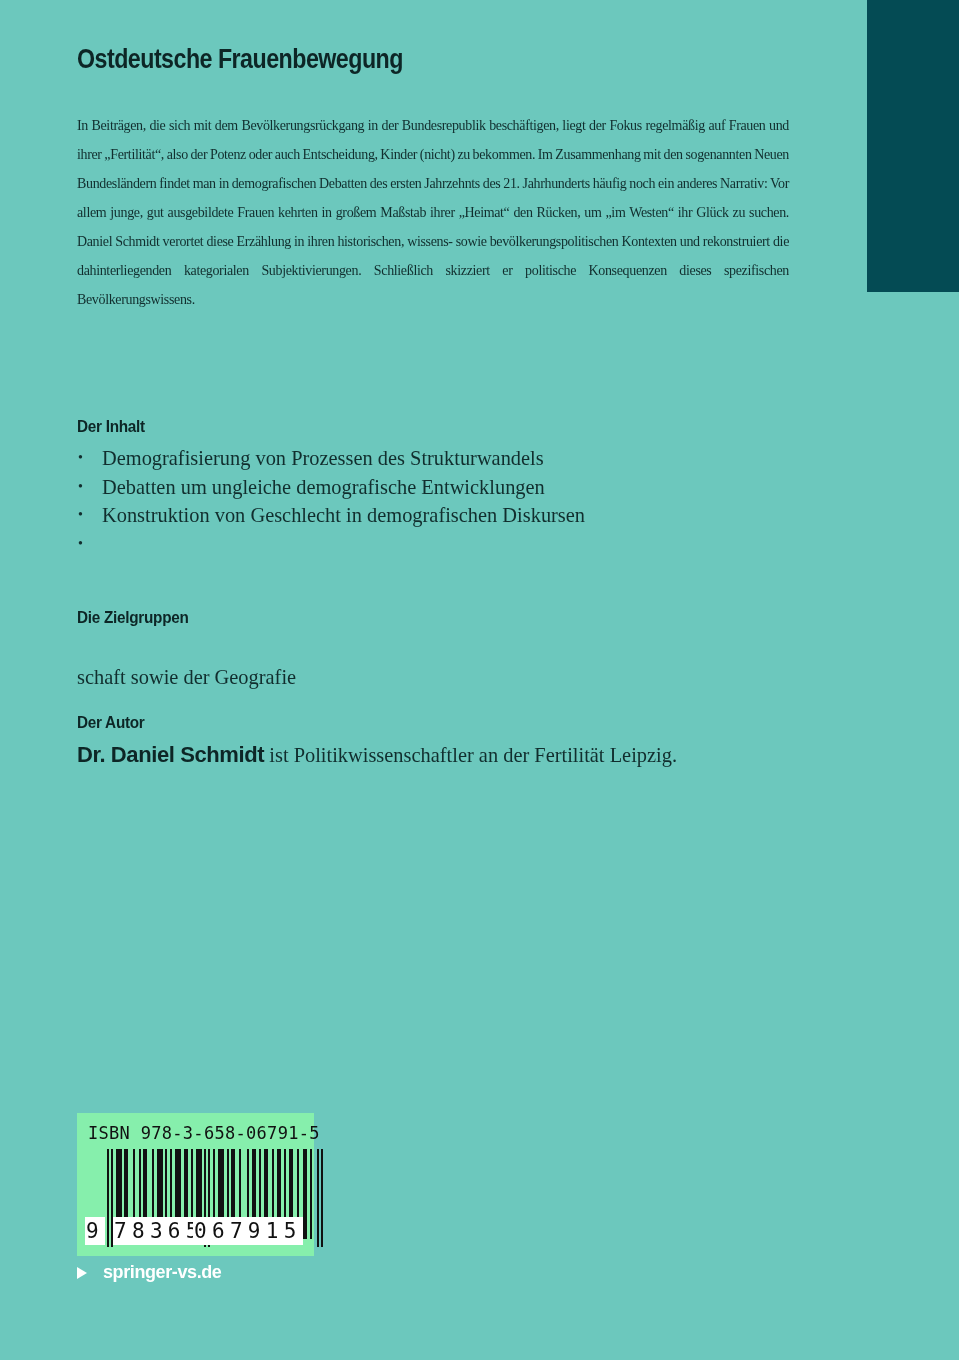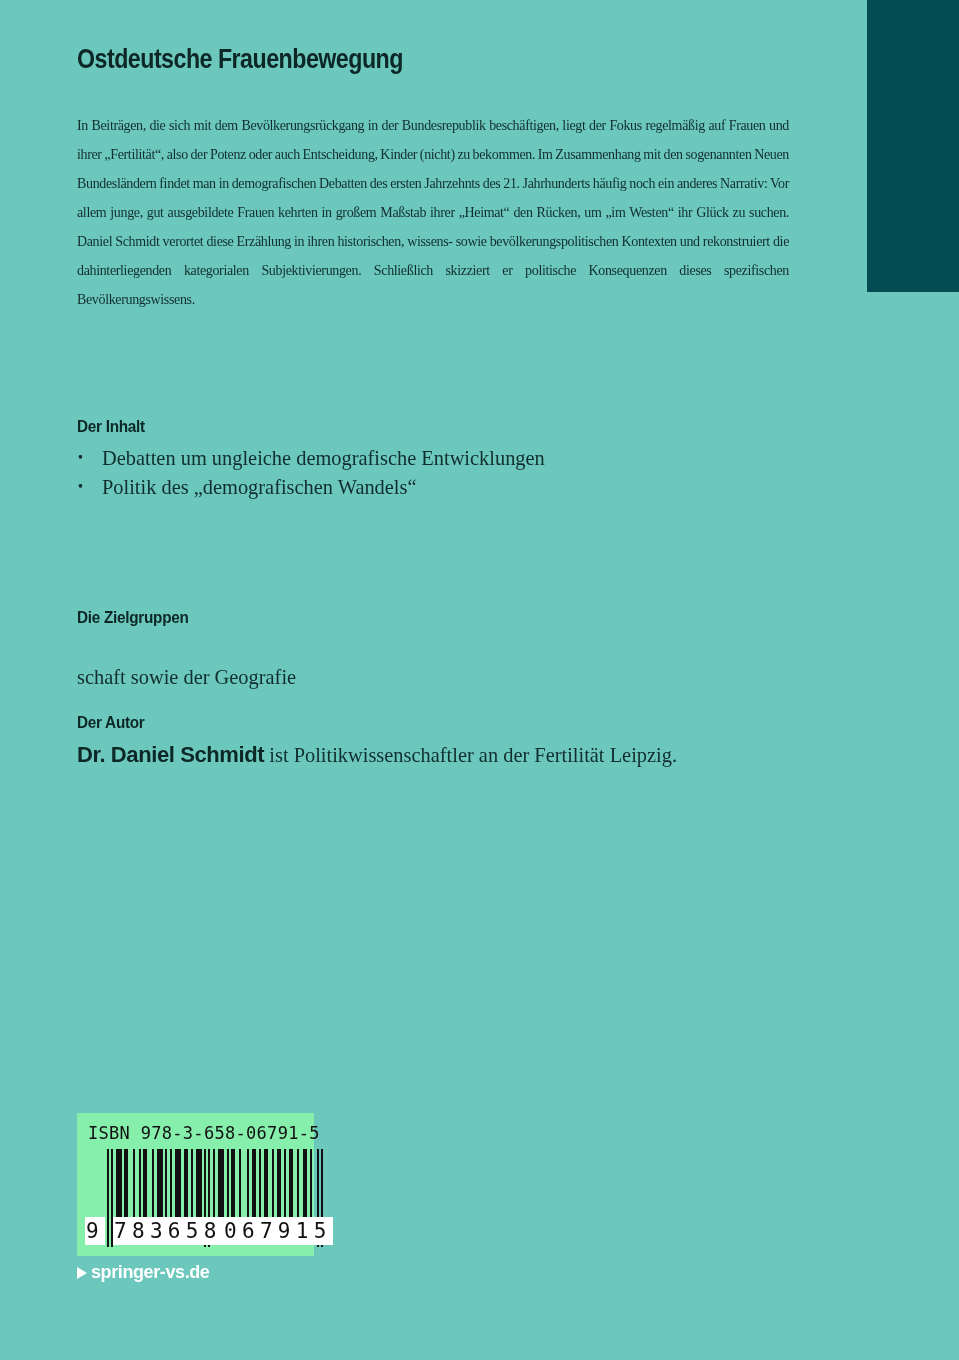--- a/index.html
+++ b/index.html
@@ -156,21 +156,21 @@
       padding: 0 1px;
       line-height: 28px;
       letter-spacing: 5.3px;
     }
     .publisher-link {
       position: absolute;
       left: 77px;
       top: 1262px;
       display: flex;
       align-items: center;
-      gap: 4px;
+      gap: 16px;
       text-decoration: none;
       color: #ffffff;
       font-family: "Liberation Sans", sans-serif;
       font-weight: bold;
       font-size: 18px;
       letter-spacing: -0.4px;
     }
     .play-icon {
       width: 0;
       height: 0;
@@ -186,24 +186,24 @@
 
 <div class="corner-block"></div>
 
 <div class="content">
   <h1 class="title">Ostdeutsche Frauenbewegung</h1>
 
   <p class="intro">In Beiträgen, die sich mit dem Bevölkerungsrückgang in der Bundesrepublik beschäftigen, liegt der Fokus regelmäßig auf Frauen und ihrer „Fertilität“, also der Potenz oder auch Entscheidung, Kinder (nicht) zu bekommen. Im Zusammenhang mit den sogenannten Neuen Bundesländern findet man in demografischen Debatten des ersten Jahrzehnts des 21. Jahrhunderts häufig noch ein anderes Narrativ: Vor allem junge, gut ausgebildete Frauen kehrten in großem Maßstab ihrer „Heimat“ den Rücken, um „im Westen“ ihr Glück zu suchen. Daniel Schmidt verortet diese Erzählung in ihren historischen, wissens- sowie bevölkerungspolitischen Kontexten und rekonstruiert die dahinterliegenden kategorialen Subjektivierungen. Schließlich skizziert er politische Konsequenzen dieses spezifischen Bevölkerungswissens.</p>
 
   <h2 class="section-heading h-inhalt">Der Inhalt</h2>
   <ul class="bullets">
+    <li><span class="dot">•</span><span>Demografisierung von Prozessen des Strukturwandels</span></li>
+    <li><span class="dot">•</span><span>Debatten um ungleiche demografische Entwicklungen</span></li>
+    <li><span class="dot">•</span><span>Konstruktion von Geschlecht in demografischen Diskursen</span></li>
     <li><span class="dot">•</span></li>
-    <li><span class="dot">•</span><span>Debatten um ungleiche demografische Entwicklungen</span></li>
-    <li><span class="dot">•</span></li>
-    <li><span class="dot">•</span><span>Politik des „demografischen Wandels“</span></li>
   </ul>
 
   <h2 class="section-heading h-ziel">Die Zielgruppen</h2>
   <p class="body-text target-text">
     <br>
     <span>schaft sowie der Geografie</span>
   </p>
 
   <h2 class="section-heading h-autor">Der Autor</h2>
   <p class="body-text author-text"><span class="author-name">Dr. Daniel Schmidt</span><span> ist Politikwissenschaftler an der Fertilität Leipzig.</span></p>
@@ -246,20 +246,20 @@
       <rect x="190" y="0" width="2" height="90"></rect>
       <rect x="196" y="0" width="4" height="90"></rect>
       <rect x="203" y="0" width="2" height="90"></rect>
       <rect x="210" y="0" width="2" height="98"></rect>
       <rect x="214" y="0" width="2" height="98"></rect>
     </g>
   </svg>
   <div class="ean-digits">
     <span style="left:0;">9</span>
     <span style="left:28px;">783658</span>
-    <span style="left:138px;">067915</span>
+    <span style="left:108px;">067915</span>
   </div>
 </div>
 
 <a class="publisher-link">
   <span class="play-icon"></span>
   <span>springer-vs.de</span>
 </a>
 
 </body></html>

